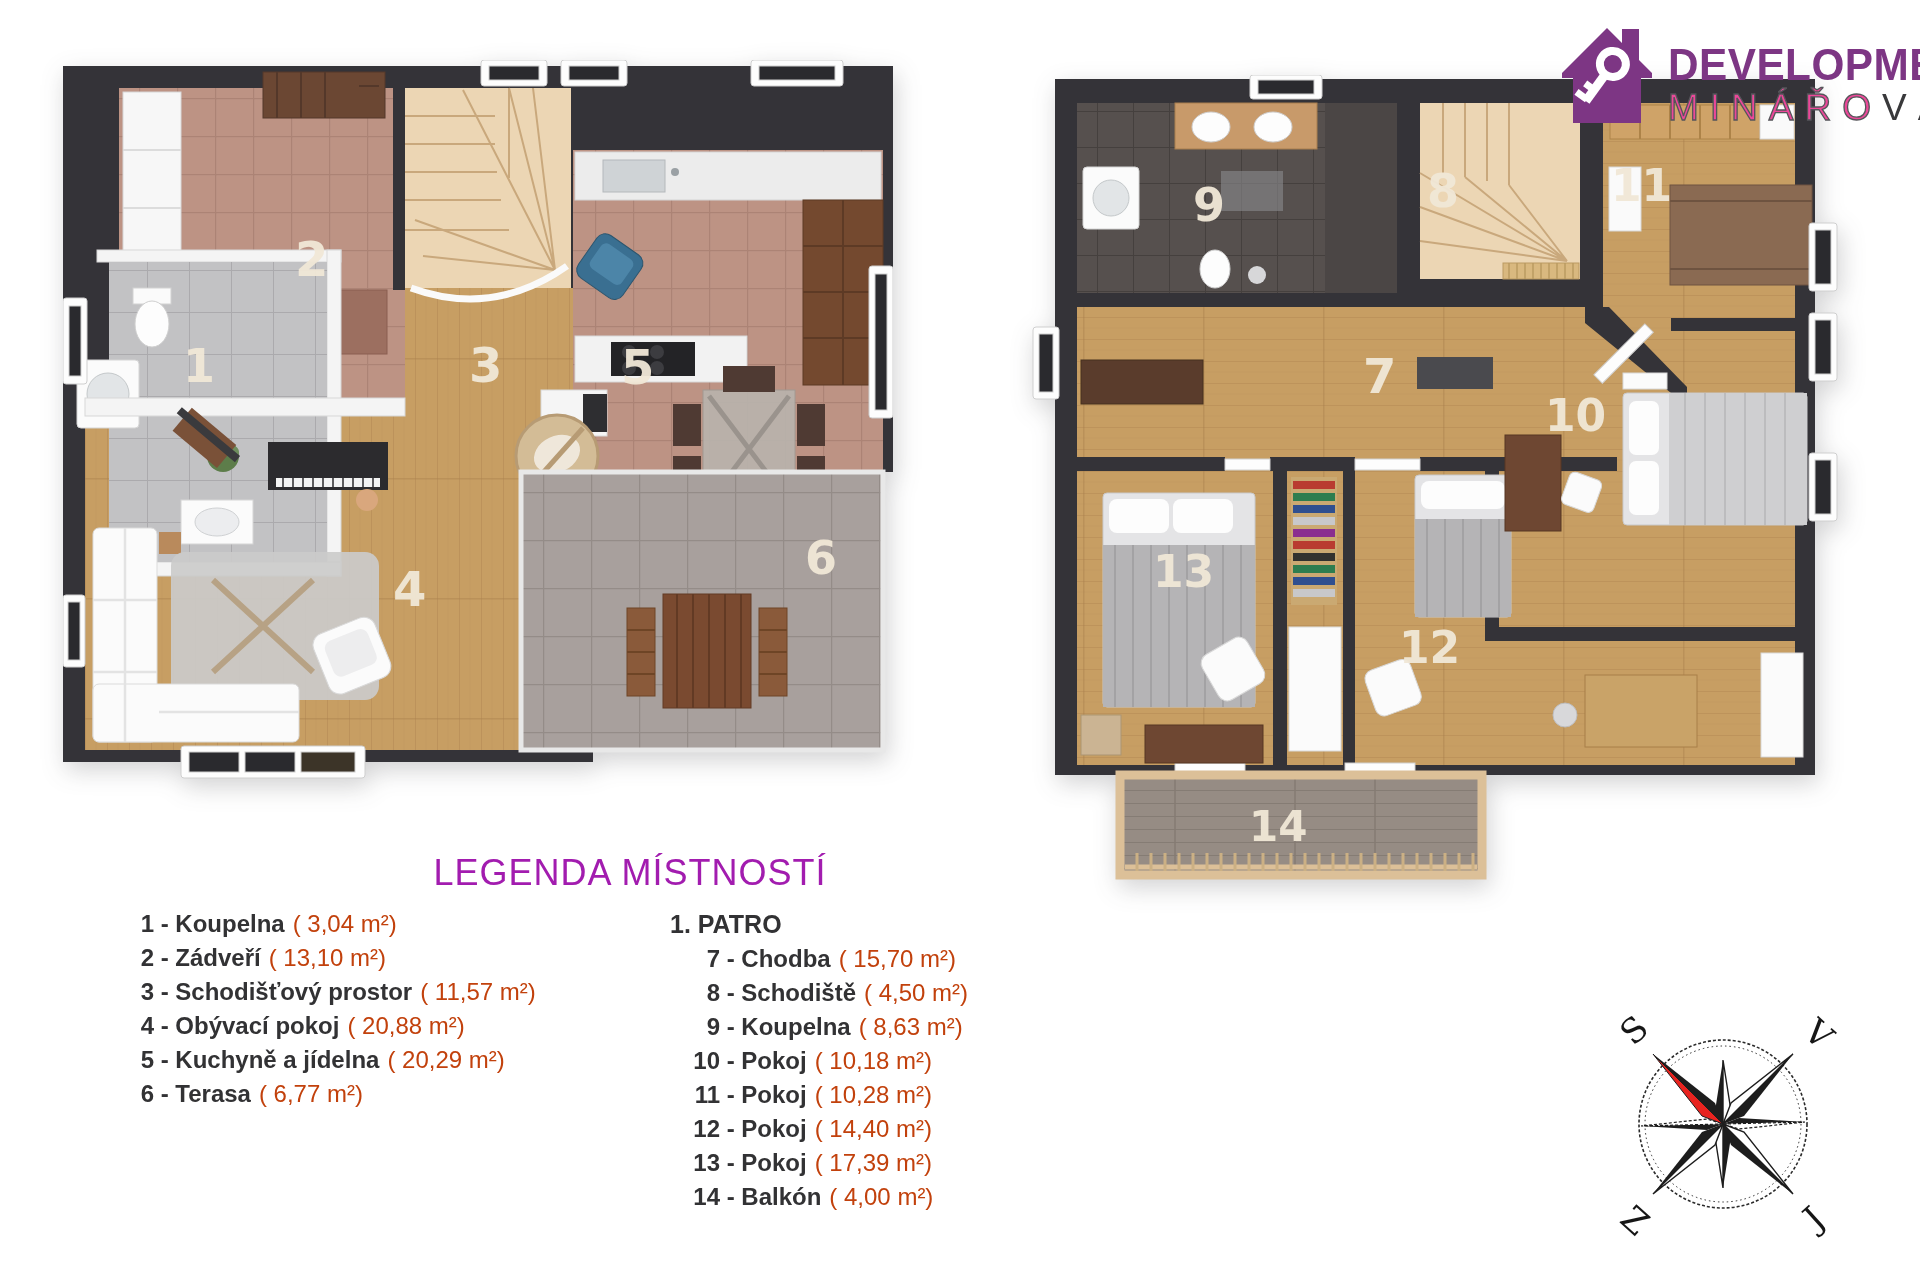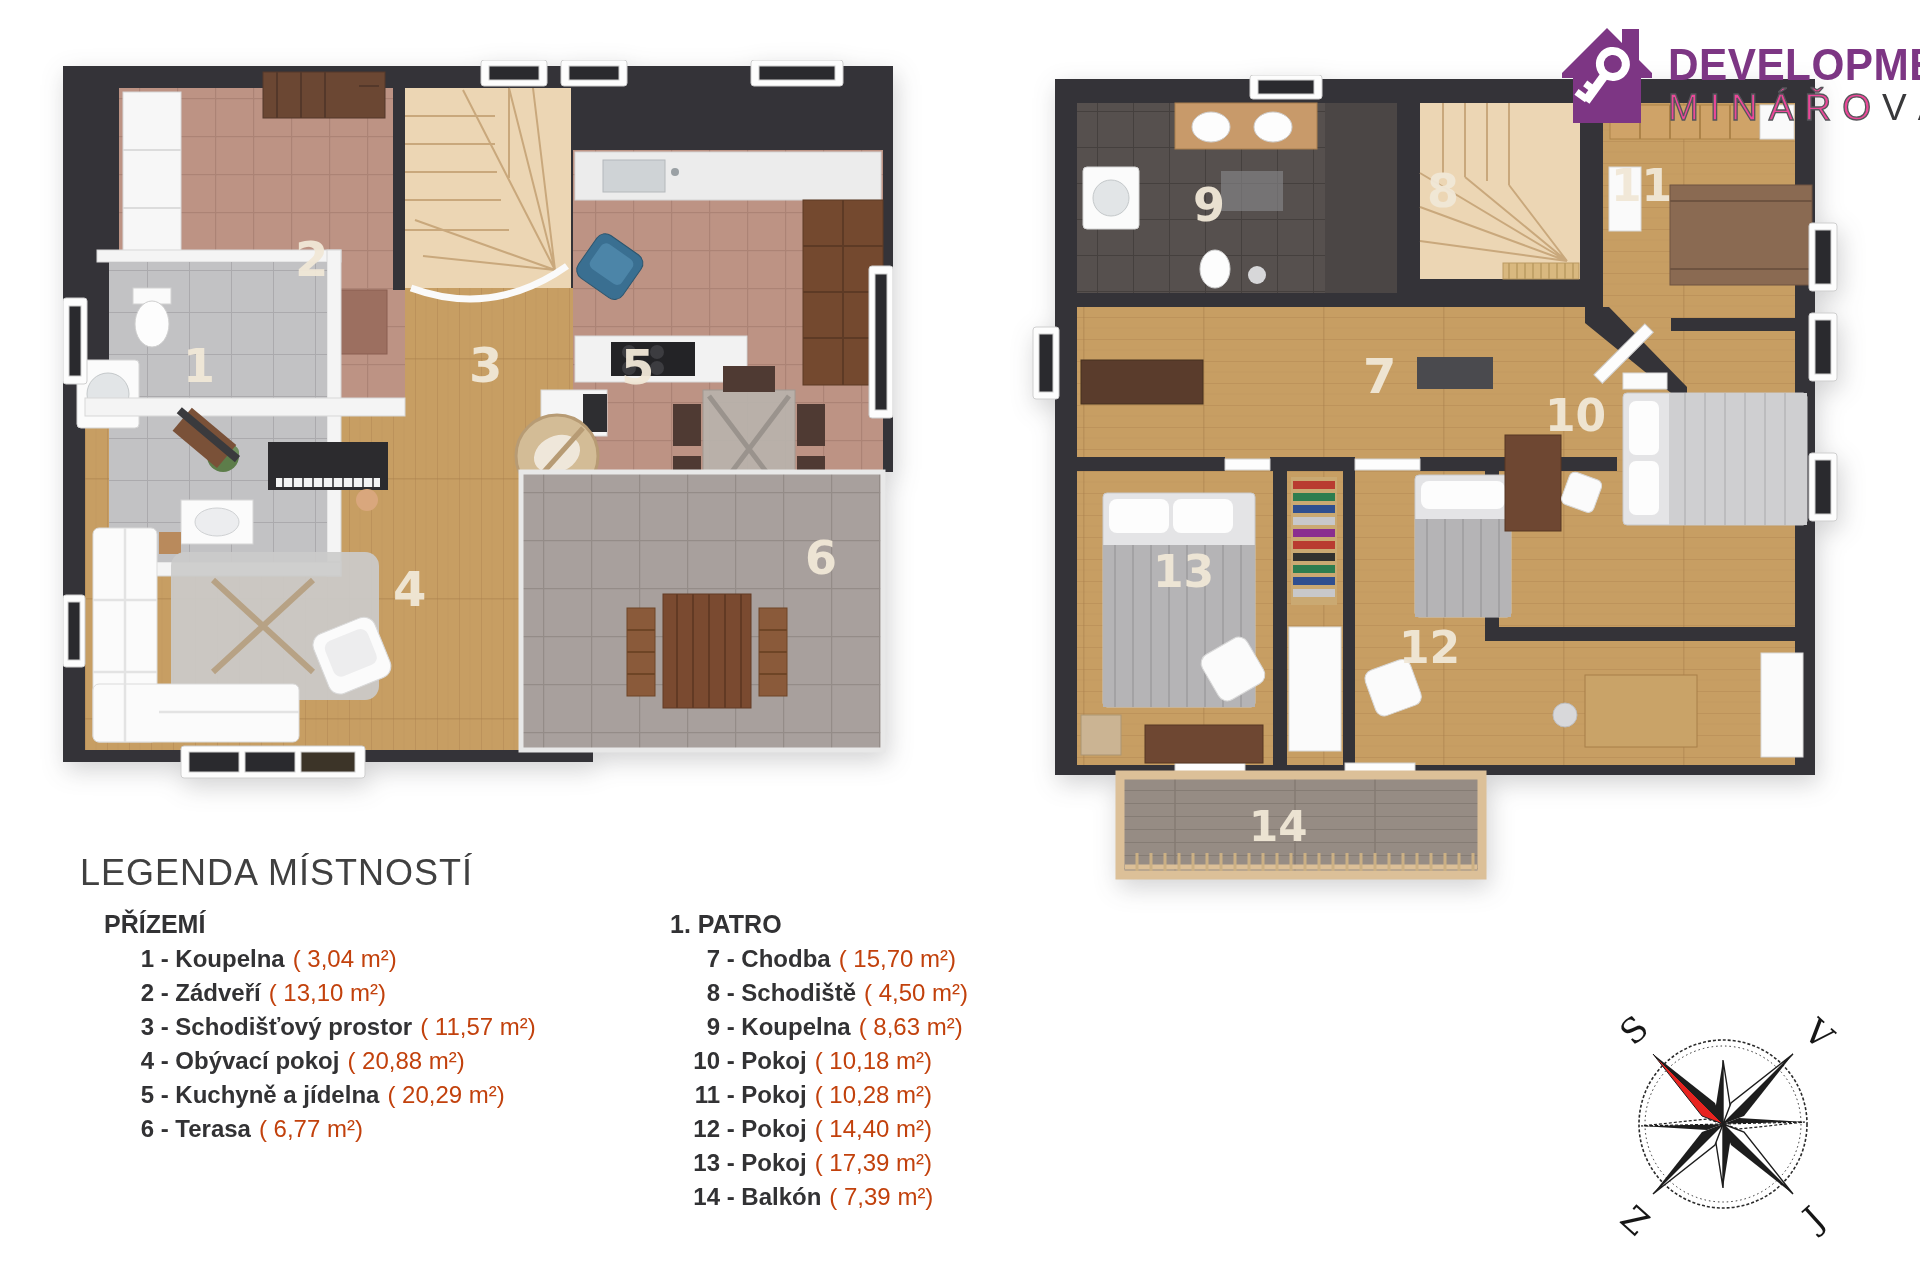--- a/index.html
+++ b/index.html
@@ -12,21 +12,21 @@
   
   .logo{position:absolute;left:1552px;top:16px;display:flex;align-items:flex-start;}
   .logo-text{margin-left:6px;padding-top:28px;}
   .logo-top{font-size:45px;font-weight:800;color:#7d3684;letter-spacing:.5px;
             line-height:42px;transform:scaleX(.94);transform-origin:left;}
   .logo-bottom{font-size:37px;font-weight:500;letter-spacing:11px;line-height:44px;white-space:nowrap;}
   .logo-outline{color:#ec4899;-webkit-text-stroke:1.3px #55555a;}
   .logo-solid{color:#39393b;}
   
   .legend{position:absolute;left:80px;top:852px;width:1100px;color:#323234;}
-  .legend-title{font-size:36px;font-weight:400;color:#404040;letter-spacing:1px;}
+  .legend-title{font-size:36px;font-weight:400;color:#a21caf;letter-spacing:1px;text-align:center;}
   .legend-cols{position:relative;margin-top:16px;}
   .floor-col{position:absolute;top:0;}
   .floor-col.c1{left:24px;}
   .floor-col.c2{left:590px;}
   .floor-heading{font-size:25px;font-weight:bold;margin-bottom:6px;}
   .legend-row{display:flex;align-items:baseline;margin-left:12px;height:34px;font-size:24px;}
   .legend-row .num{display:inline-block;min-width:38px;text-align:right;font-weight:bold;}
   .legend-row .sep{font-weight:bold;white-space:pre;}
   .legend-row .name{font-weight:bold;}
   .legend-row .area{color:#c2410c;font-weight:400;white-space:pre;margin-left:8px;}
@@ -401,21 +401,20 @@
   <div class="logo-text">
     <div class="logo-top">DEVELOPMENT</div>
     <div class="logo-bottom"><span class="logo-outline">MINÁŘO</span><span class="logo-solid">VÁ</span></div>
   </div>
 </div>
 
 <div class="legend">
   <div class="legend-title">LEGENDA MÍSTNOSTÍ</div>
   <div class="legend-cols">
     <div class="floor-col c1">
-      <div class="floor-heading">PŘÍZEMÍ</div>
       <div class="legend-row">
             <span class="num">1</span>
             <span class="sep"> - </span>
             <span class="name">Koupelna</span>
             <span class="area">( 3,04 m²)</span>
           </div>
       <div class="legend-row">
             <span class="num">2</span>
             <span class="sep"> - </span>
             <span class="name">Zádveří</span>
@@ -487,21 +486,21 @@
       <div class="legend-row">
             <span class="num">13</span>
             <span class="sep"> - </span>
             <span class="name">Pokoj</span>
             <span class="area">( 17,39 m²)</span>
           </div>
       <div class="legend-row">
             <span class="num">14</span>
             <span class="sep"> - </span>
             <span class="name">Balkón</span>
-            <span class="area">( 7,39 m²)</span>
+            <span class="area">( 4,00 m²)</span>
           </div>
     </div>
   </div>
 </div>
 
 <div class="compass">
 <svg width="230" height="250" viewBox="0 0 230 250">
   <g transform="translate(115,122)">
     <circle r="84" fill="none" stroke="#2a2a2a" stroke-width="1.6" stroke-dasharray="3,2"></circle>
     <circle r="78" fill="none" stroke="#2a2a2a" stroke-width="1" stroke-dasharray="1.5,3"></circle>

